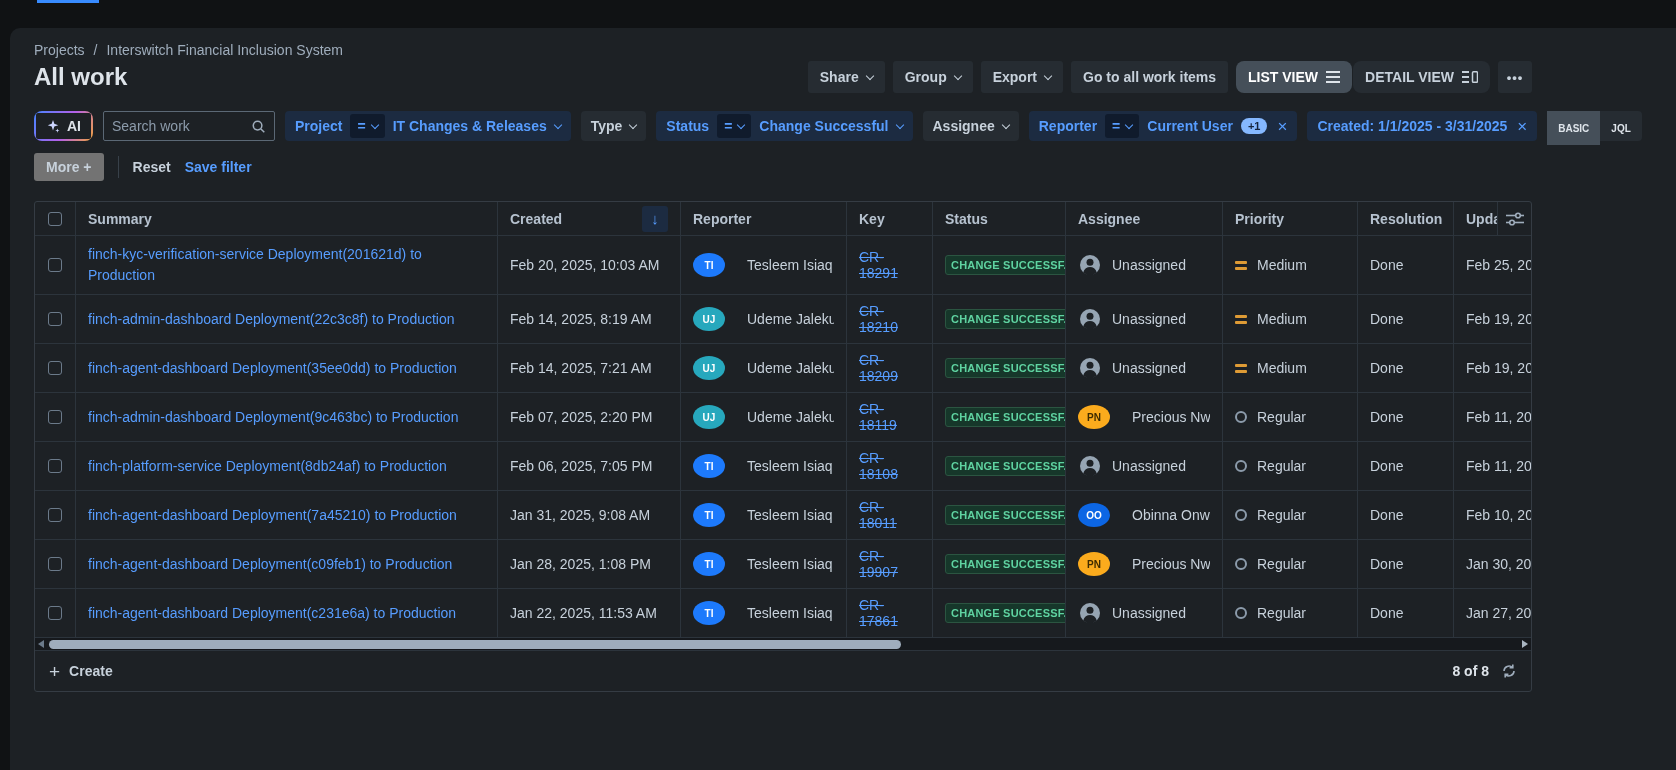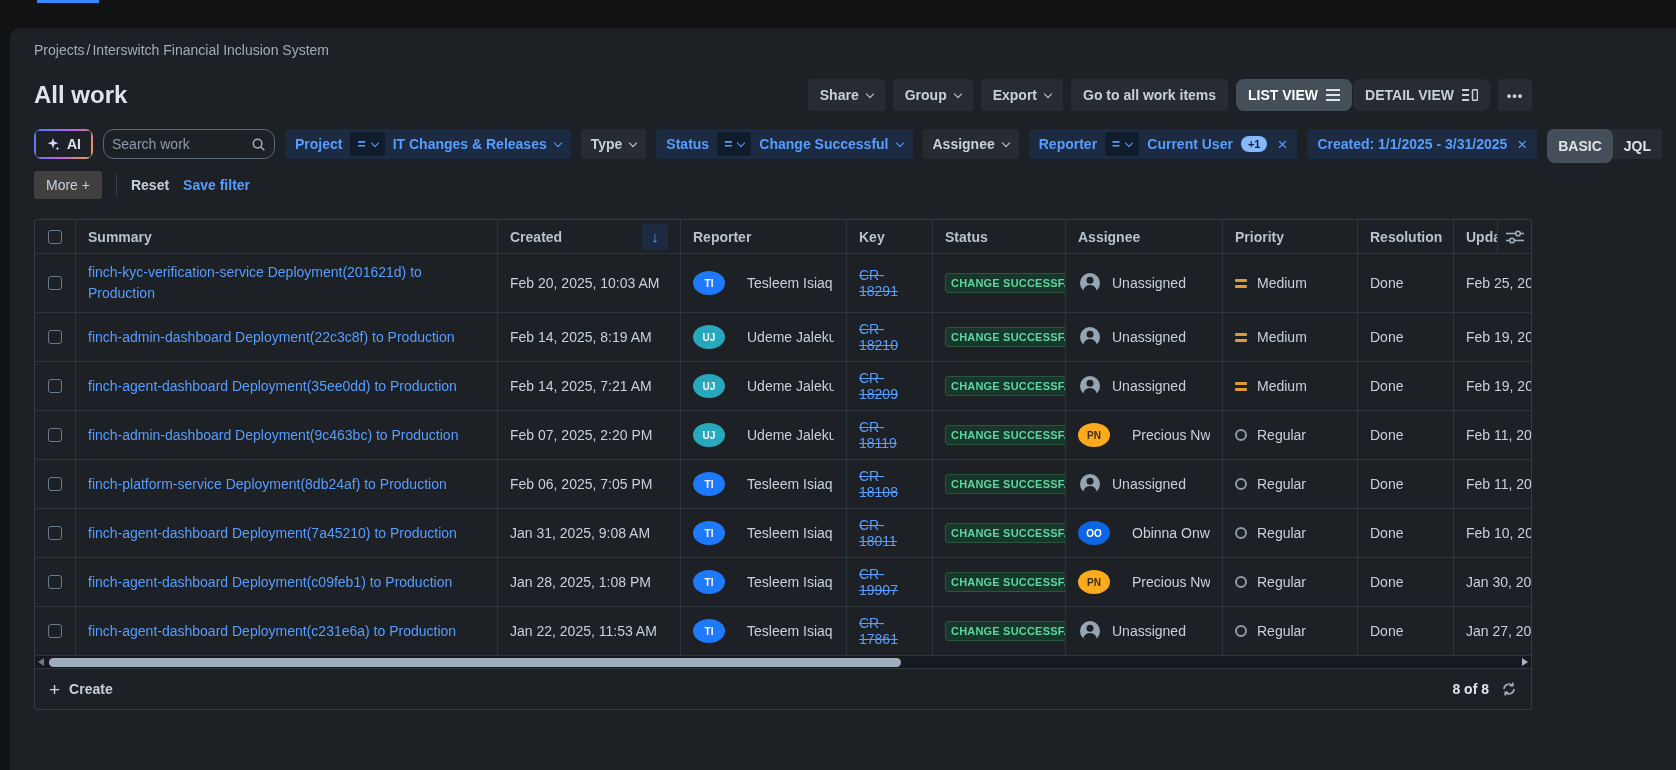--- a/index.html
+++ b/index.html
@@ -4,64 +4,64 @@
 <style>
   *{box-sizing:border-box;margin:0;padding:0}
   body{width:1676px;height:770px;background:#101214;font-family:"Liberation Sans",sans-serif;
        color:#c7d1db;overflow:hidden;position:relative;font-size:14px}
   .tab-line{position:absolute;top:0;left:37px;width:62px;height:3px;background:#388bff;z-index:5}
   .surface{position:absolute;left:10px;top:28px;width:1666px;height:742px;background:#1d2125;
            border-top-left-radius:10px}
   .content{padding:6px 144px 0 24px}
 
   
-  .crumbs{display:flex;gap:2px;color:#9fadbc;margin-top:8px;align-items:flex-start}
+  .crumbs{display:flex;gap:9px;color:#9fadbc;margin-top:8px;align-items:flex-start}
   .crumbs .crumb{cursor:pointer}
-  .header-row{display:flex;justify-content:space-between;align-items:center;margin-top:21px}
+  .header-row{display:flex;justify-content:space-between;align-items:center;margin-top:3px}
   .page-title{font-size:24px;font-weight:700;color:#dee4ea}
   .toolbar{display:flex;gap:8px;align-items:center}
   .btn{height:32px;padding:0 12px;background:#262c32;border-radius:3px;display:flex;align-items:center;
        gap:8px;font-weight:600;color:#c7d1db;cursor:pointer;white-space:nowrap}
   .seg{display:flex;gap:1px;border-radius:3px;overflow:hidden}
   .seg .btn{border-radius:8px}
   .btn.active{background:#454f59;color:#fff}
   .btn.icon-only{width:34px;padding:0;justify-content:center;font-size:13px;letter-spacing:1px}
   .chev{width:6px;height:6px;border-right:1.7px solid currentColor;border-bottom:1.7px solid currentColor;
         transform:rotate(45deg);display:inline-block;margin-top:-3px}
 
   
   .filters{display:flex;align-items:center;gap:10px;margin-top:18px}
   .ai-btn{padding:2px;border-radius:8px;cursor:pointer;
           background:linear-gradient(120deg,#4584ff,#b460e8 55%,#f2a33c)}
   .ai-inner{background:#1d2125;border-radius:2px;height:26px;display:flex;align-items:center;gap:7px;
             padding:0 10px;font-weight:700;color:#dee4ea}
-  .search{width:172px;height:30px;border:1px solid #5b6875;border-radius:11px;display:flex;
+  .search{width:172px;height:30px;border:1px solid #5b6875;border-radius:2px;display:flex;
           align-items:center;padding:0 8px;gap:6px;background:#1d2125}
   .search input{flex:1;background:transparent;border:none;outline:none;color:#c7d1db;
                 font-size:14px;font-family:inherit;min-width:0}
   input::placeholder{color:#8c9bab}
   .chip{height:30px;border-radius:4px;display:flex;align-items:center;padding:0 10px;gap:8px;
         cursor:pointer;white-space:nowrap}
   .chip-blue{background:#1c2b41;color:#579dff}
   .chip-neutral{background:#262c32;color:#c7d1db}
   .chip .lbl{font-weight:700}
   .chip .val{font-weight:600}
   .op{background:rgba(3,8,20,.45);border-radius:3px;padding:4px 7px;display:flex;align-items:center;
       gap:6px;font-weight:600}
   .plusone{background:#85b8ff;color:#15243c;font-weight:700;font-size:11px;border-radius:9px;padding:2px 7px}
   .close-x{font-size:17px;margin-left:2px;line-height:1}
   .mode{margin-left:auto;background:#262c32;border-radius:4px;display:flex;height:30px;align-items:stretch}
-  .mode span{display:flex;align-items:center;padding:17px 11px;font-size:14px;font-weight:700;
-             color:#dee4ea;cursor:pointer;border-radius:8px}
+  .mode span{display:flex;align-items:center;padding:17px 11px;font-size:10px;font-weight:700;
+             color:#dee4ea;cursor:pointer;border-radius:0}
   .mode .active{background:#454f59}
 
   
   .filters2{display:flex;align-items:center;gap:14px;margin-top:12px}
-  .more-btn{height:28px;padding:0 12px;background:#404040;border-radius:3px;display:flex;
-            align-items:center;font-weight:400;cursor:pointer}
+  .more-btn{height:28px;padding:0 12px;background:#737373;border-radius:3px;display:flex;
+            align-items:center;font-weight:700;cursor:pointer}
   .vdiv{width:1px;height:22px;background:#38414a}
   .reset{font-weight:600;cursor:pointer}
   .savef{font-weight:600;color:#579dff;cursor:pointer}
 
   
   .table{margin-top:20px;border:1px solid #353c44;border-radius:3px;background:#1d2125}
   .thead{display:flex;border-bottom:1px solid #2c343c;height:34px;align-items:stretch;
          font-weight:600;color:#b6c2cf}
   .th,.td{display:flex;align-items:center;padding:0 12px;border-right:1px solid #2c343c;overflow:hidden}
   .c-sel{width:41px;flex:none;justify-content:center;padding:0}

